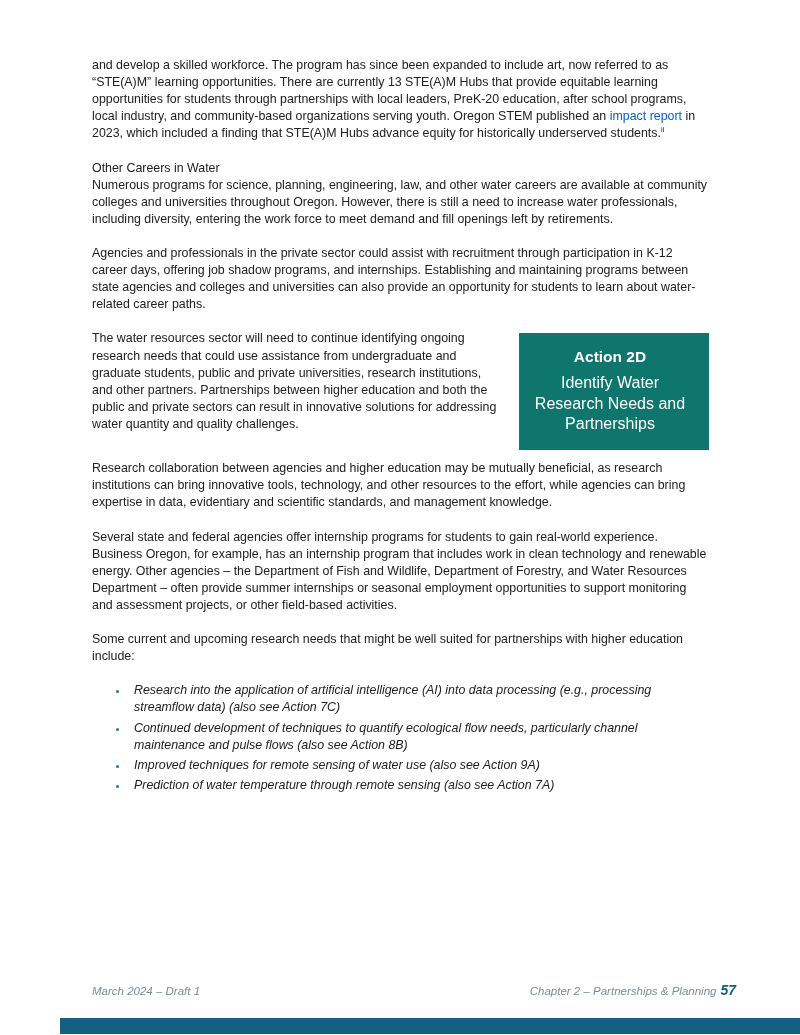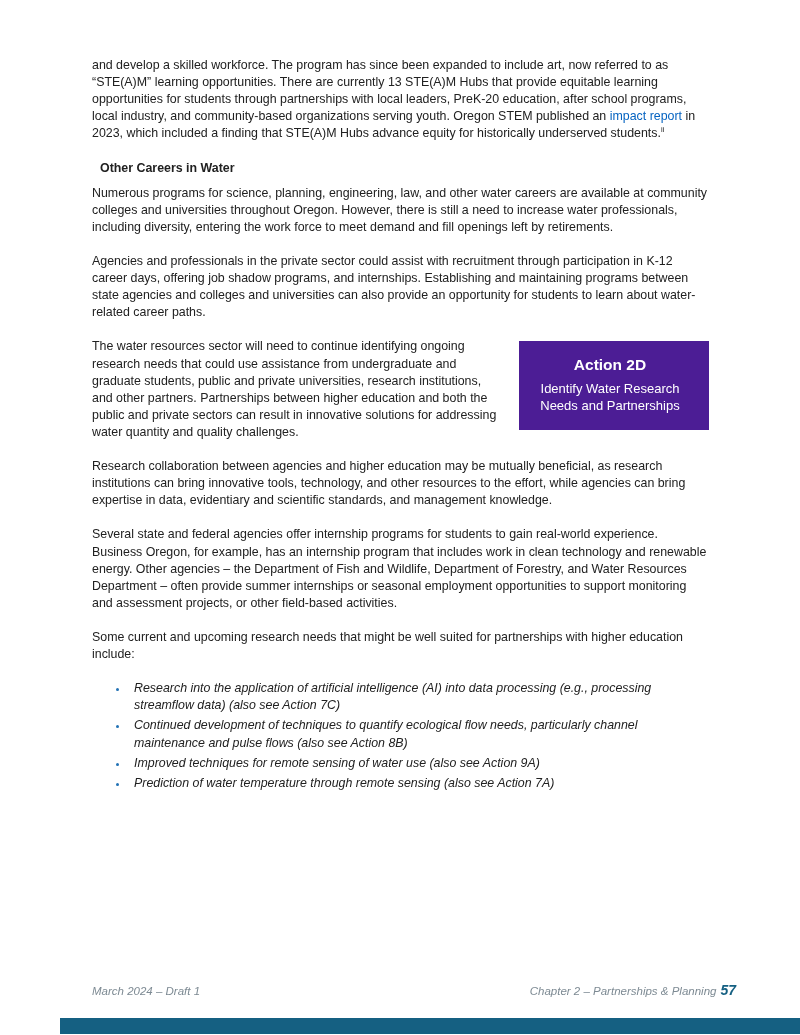--- a/index.html
+++ b/index.html
@@ -10,33 +10,33 @@
     color:#212121;
   }
   .page { position:absolute; inset:0; background:#ffffff; }
   .content {
     position:absolute; left:92px; top:57px; width:617px;
     font-size:12.4px; line-height:1.38;
   }
   .content p { margin-bottom:17px; }
   .link { color:#0563C1; text-decoration:none; cursor:pointer; }
   sup.footnote { font-size:7.5px; vertical-align:super; line-height:0; }
-  .h-bold { font-weight:bold; font-size:12.4px; margin:8px; }
+  .h-bold { font-weight:normal; font-size:12.4px; margin:0; }
   .h-section {
     color:#2272B5; font-weight:bold; font-size:17px;
     margin:27px 0 16px 0; line-height:1.2;
   }
   .intro-wrap { overflow:visible; }
   .action-box {
     float:right; width:190px; margin:3px 0 10px 16px;
-    background:#4c1d95; color:#ffffff; text-align:center;
+    background:#0f766e; color:#ffffff; text-align:center;
     padding:13px 20px 15px 12px;
   }
   .action-box .action-title { font-weight:bold; font-size:15.5px; margin-bottom:5px; }
-  .action-box .action-subtitle { font-size:13px; line-height:1.3; }
+  .action-box .action-subtitle { font-size:16px; line-height:1.3; }
   .clear { clear:both; }
   ul.research-list { margin:0 0 17px 37px; }
   ul.research-list li { padding-left:5px; margin-bottom:3px;font-style:italic; }
   ul.research-list li::marker { color:#2272B5; font-size:11px; }
   .footer {
     position:absolute; left:92px; right:64px; top:982px;
     display:flex; justify-content:space-between; align-items:baseline;
     font-size:11.5px; color:#7D8A93;font-style:italic;
   }
   .footer .footer-right { display:flex; align-items:baseline; gap:4px; }

